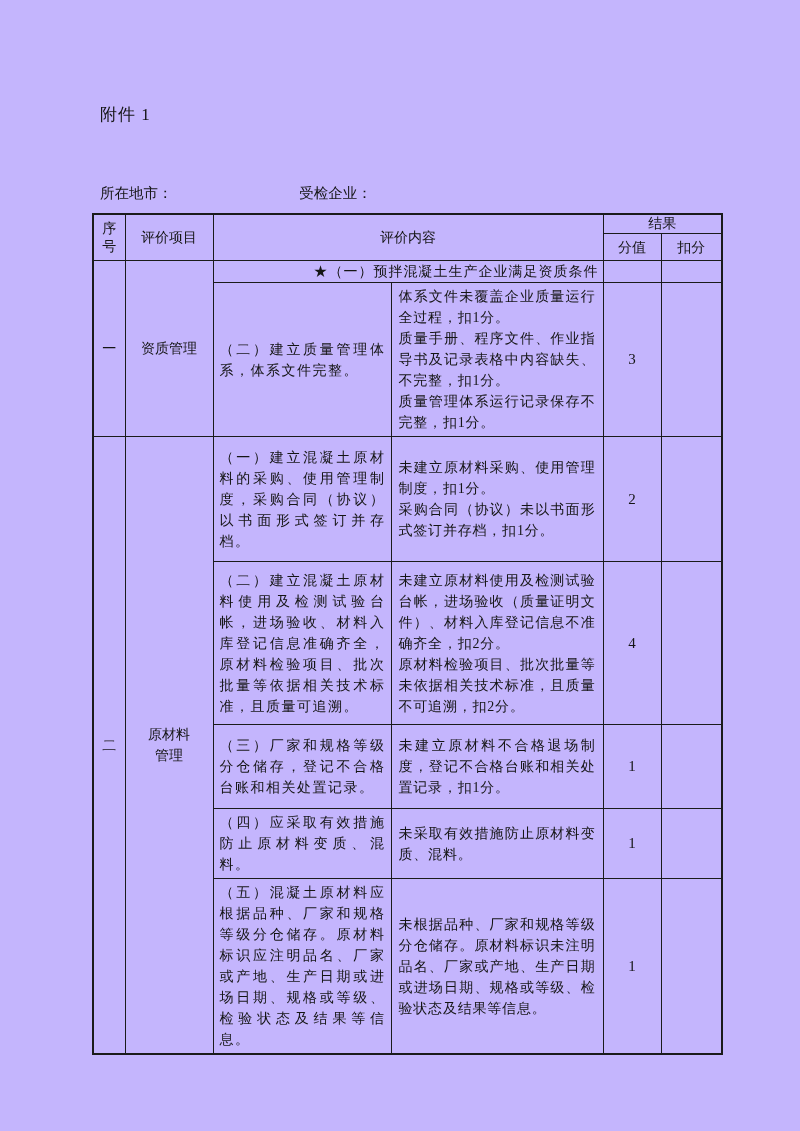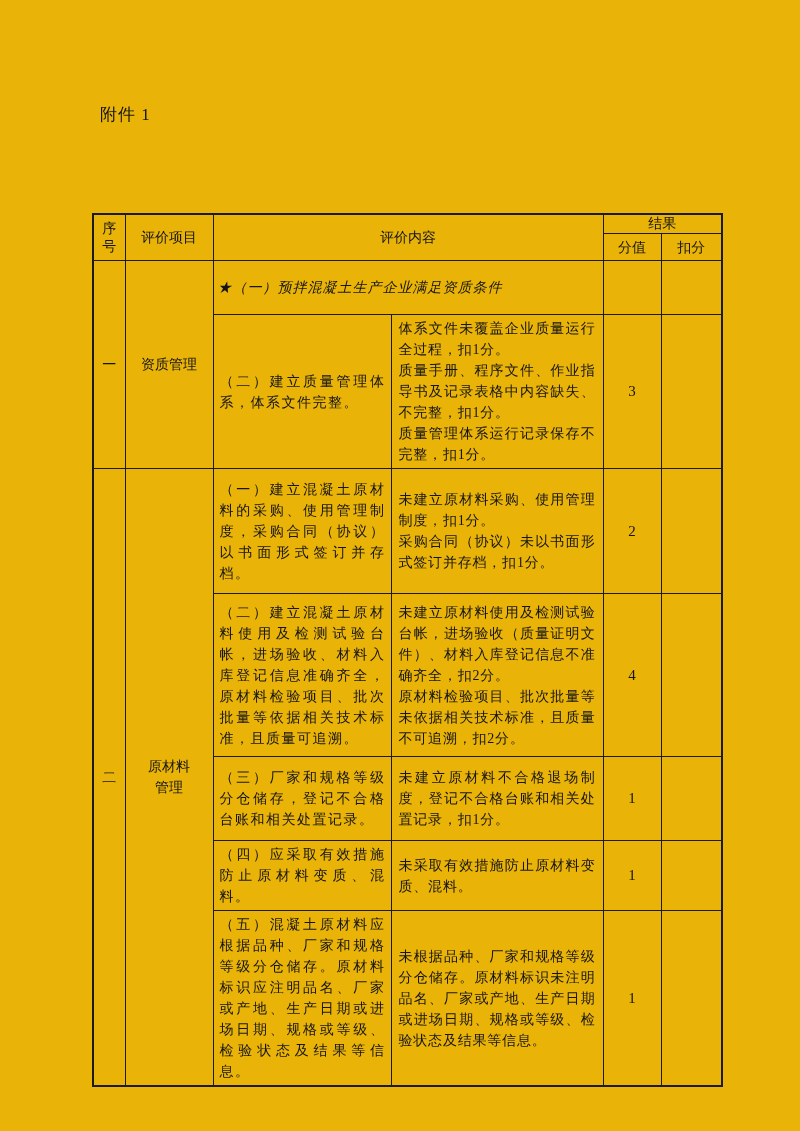--- a/index.html
+++ b/index.html
@@ -3,21 +3,21 @@
 <meta charset="utf-8">
 <style>
   * { margin: 0; padding: 0; box-sizing: border-box; }
   html, body { background: #ffffff; }
   body {
     width: 800px; height: 1131px;
     position: relative;
     font-family: "Liberation Serif", "DejaVu Serif", serif;
     color: #151515;
   }
-  .page { position: absolute; inset: 0; background: #eab308; }
+  .page { position: absolute; inset: 0; background: #c4b5fd; }
 
   .attachment {
     position: absolute; left: 100px; top: 103px;
     font-size: 17px; letter-spacing: 1px;
   }
   .doc-title {
     position: absolute; left: 90px; top: 130px; width: 634px;
     text-align: center; font-size: 25px; font-weight: 700;
     letter-spacing: 0.5px; white-space: nowrap;
   }
@@ -44,44 +44,47 @@
     text-align: justify;
     padding: 3px 5px 3px 6px;
     letter-spacing: 1.5px;
   }
   td.criteria {
     text-align: justify;
     padding: 3px 7px;
     letter-spacing: 0.8px;
   }
   td.full-item {
-    text-align: left;
-    padding: 16px 4px;
+    text-align: right;
+    padding: 0 4px;
     letter-spacing: 1px;
-    font-style: italic;
   }
   td.score { font-size: 15px; }
   tr.h1 td { height: 19px; line-height: 18px; }
   tr.h2 td { height: 27px; }
   tr.r-star td { height: 22px; }
   tr.r-1-2 td { height: 141px; }
   tr.r-2-1 td { height: 125px; }
   tr.r-2-2 td { height: 163px; }
   tr.r-2-3 td { height: 84px; }
   tr.r-2-4 td { height: 51px; }
   tr.r-2-5 td { height: 164px; }
 </style>
 </head>
 <body>
 
 <div class="page">
 
   <div class="attachment">附件 1</div>
 
 
+  <div class="fields">
+    <span class="field-city">所在地市：</span>
+    <span class="field-enterprise">受检企业：</span>
+  </div>
 
   <table class="eval">
     <colgroup>
       <col style="width:32px">
       <col style="width:88px">
       <col style="width:178px">
       <col style="width:212px">
       <col style="width:58px">
       <col style="width:61px">
     </colgroup>

